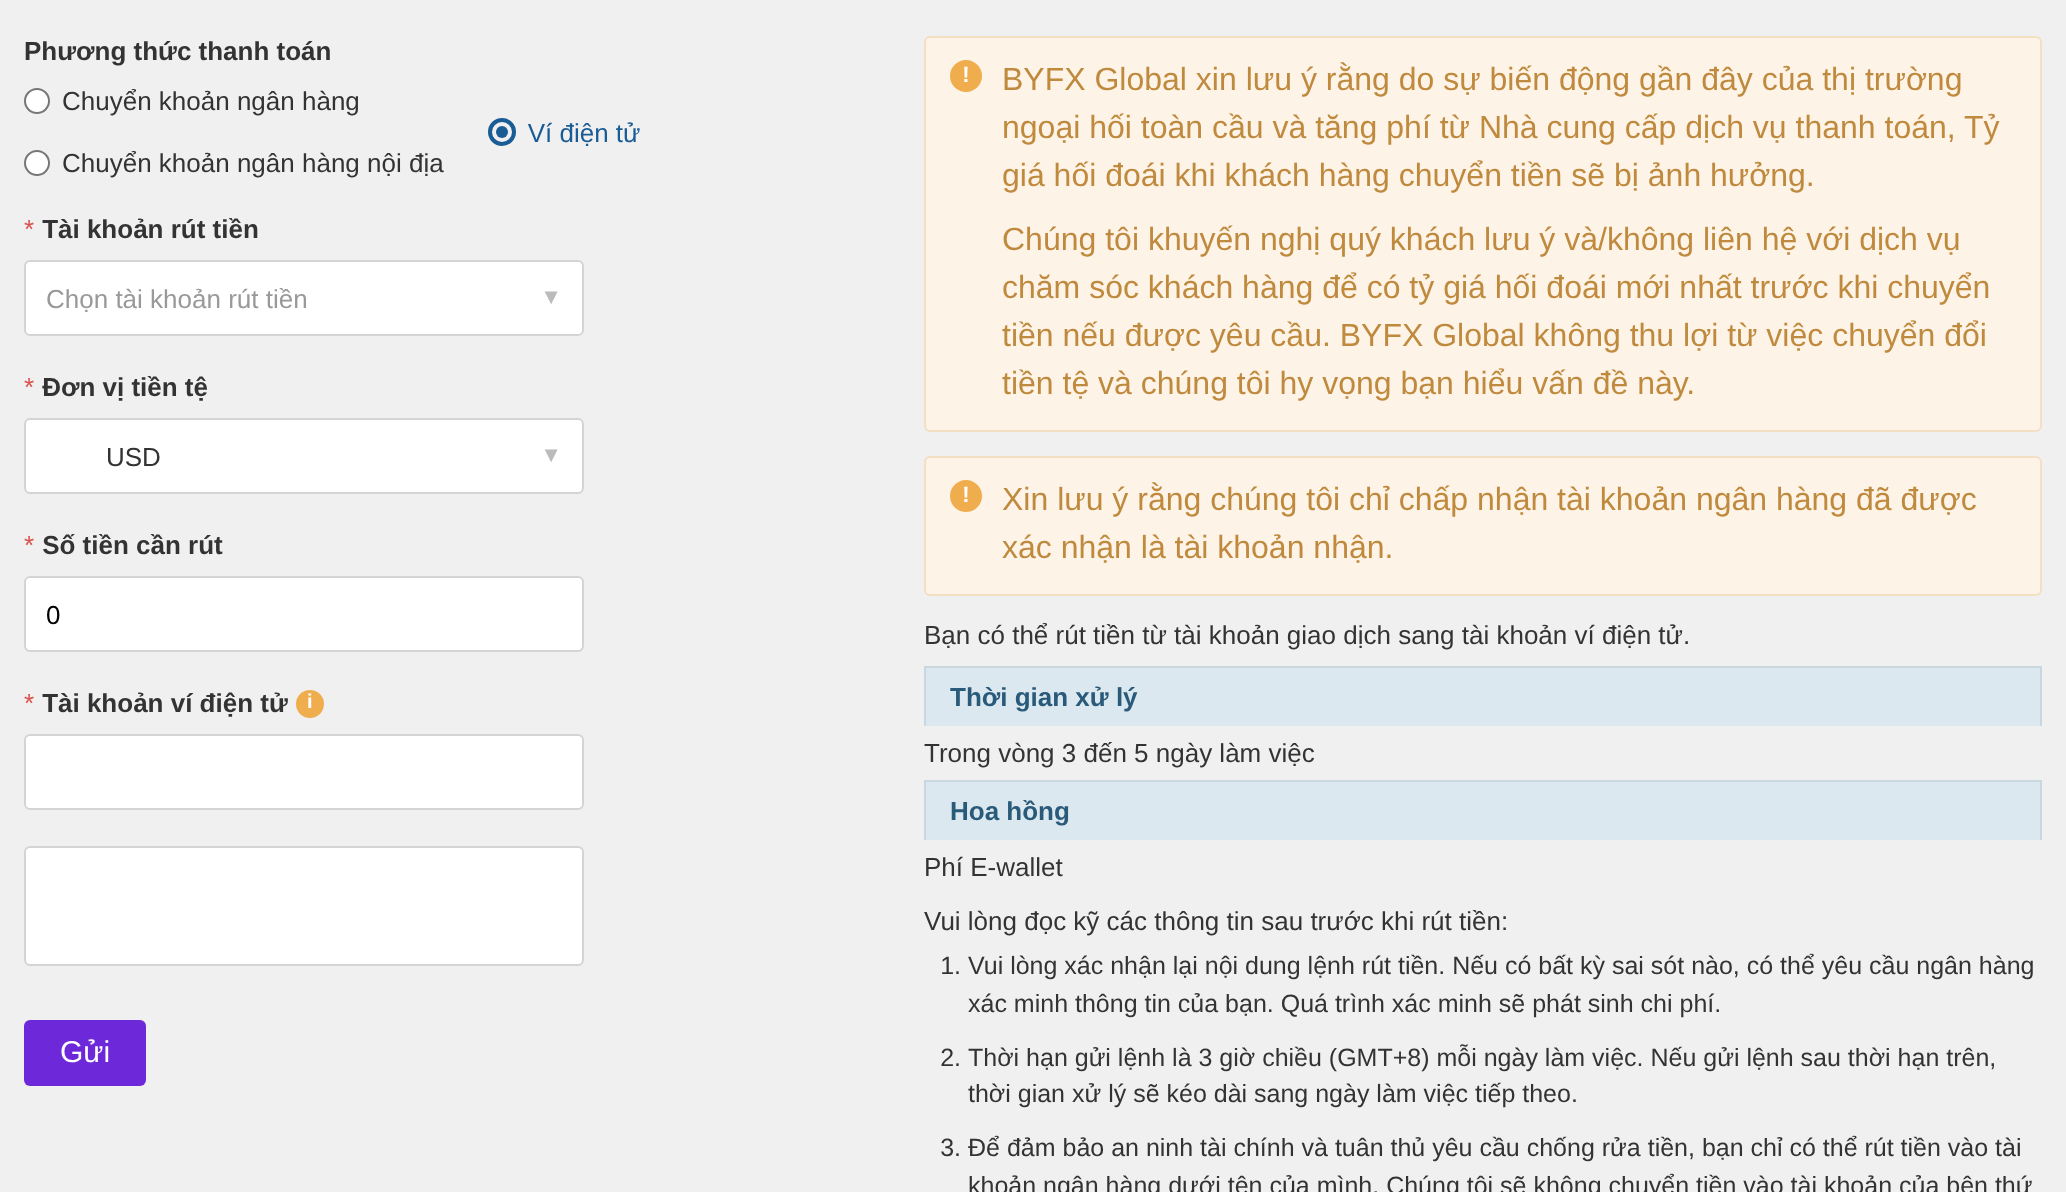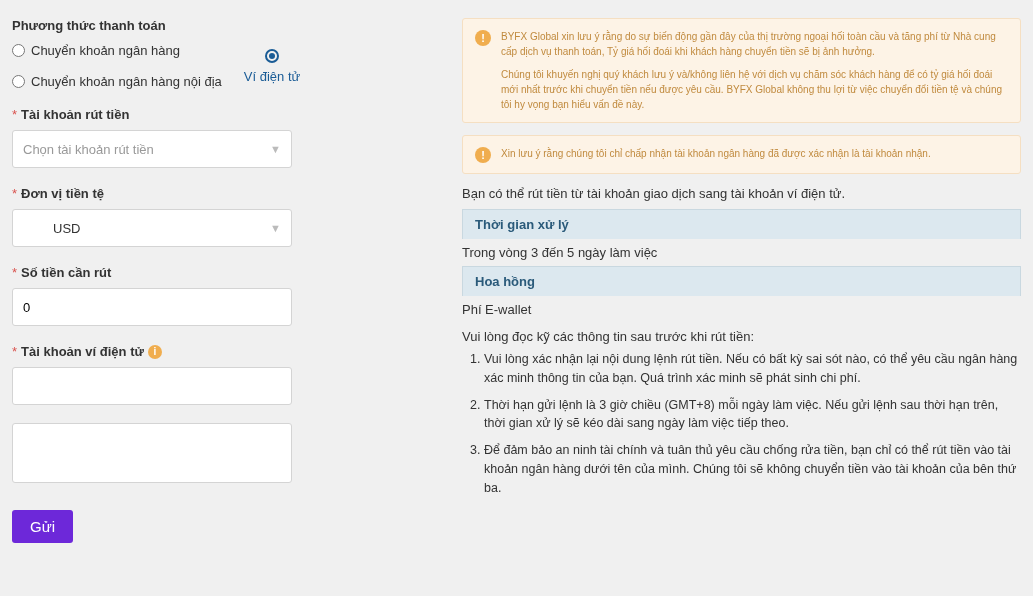--- a/index.html
+++ b/index.html
@@ -7,38 +7,38 @@
 .container { width: 1033px; min-height: 596px; padding: 18px 12px 20px 12px; }
 .title { color: #1a5c96; font-size: 26px; font-weight: bold; margin-bottom: 25px; }
 .columns { display: flex; gap: 20px; }
 .left-col { flex: 0 0 430px; }
 .right-col { flex: 1; }
 .section-label { font-weight: bold; margin-bottom: 10px; }
 .radio-row { display: flex; align-items: center; gap: 22px; margin-bottom: 18px; }
 .radio-group { display: flex; flex-direction: column; gap: 16px; }
 .radio-item { display: flex; align-items: center; gap: 6px; cursor: pointer; }
 .radio-item input { margin: 0; }
-.radio-active { color: #1a5c96; font-weight: 500; flex-direction: column; }
+.radio-active { color: #1a5c96; font-weight: 500; }
 .radio-circle { width: 14px; height: 14px; border: 2px solid #1a5c96; border-radius: 50%; display: inline-flex; align-items: center; justify-content: center; }
 .radio-circle .inner { width: 6px; height: 6px; background: #1a5c96; border-radius: 50%; }
 .field { margin-bottom: 18px; }
 .field-label { margin-bottom: 8px; display: flex; align-items: center; gap: 4px; }
 .req { color: #d9534f; }
 .field-label b { font-weight: bold; }
 .info-icon { width: 14px; height: 14px; background: #f0ad4e; border-radius: 50%; display: inline-flex; align-items: center; justify-content: center; color: #fff; font-size: 10px; font-weight: bold; }
 .select-box, .input-box { width: 280px; height: 38px; border: 1px solid #d4d4d4; border-radius: 3px; background: #fff; padding: 0 10px; display: flex; align-items: center; justify-content: space-between; cursor: pointer; }
 .select-box { color: #999; }
 .select-box.filled { color: #333; padding-left: 40px; }
 .chevron { color: #bbb; font-size: 11px; }
 .input-box input { border: none; outline: none; width: 100%; font-size: 13px; }
 .textarea-box { width: 280px; height: 60px; border: 1px solid #d4d4d4; border-radius: 3px; background: #fff; padding: 8px 10px; resize: none; font-family: inherit; font-size: 13px; }
 .btn-submit { background: #6d28d9; color: #fff; border: none; padding: 8px 18px; border-radius: 3px; font-size: 15px; cursor: pointer; margin-top: 6px; }
 .alert-box { background: #fdf3e6; border: 1px solid #f5dfc2; border-radius: 3px; padding: 10px 12px; margin-bottom: 12px; display: flex; gap: 10px; }
 .warn-icon { width: 16px; height: 16px; background: #f0ad4e; border-radius: 50%; flex-shrink: 0; display: inline-flex; align-items: center; justify-content: center; color: #fff; font-size: 11px; font-weight: bold; margin-top: 1px; }
-.alert-content { color: #c08a3e; font-size: 10px; line-height: 1.5; }
+.alert-content { color: #c08a3e; font-size: 16px; line-height: 1.5; }
 .alert-content p { margin-bottom: 8px; }
 .alert-content p:last-child { margin-bottom: 0; }
 .note { font-size: 13px; margin: 10px 0 8px 0; }
 .section-header { background: #dce8ef; padding: 7px 12px; font-weight: bold; color: #2a5a7a; border-left: 1px solid #c9d8e0; border-right: 1px solid #c9d8e0; border-top: 1px solid #c9d8e0; }
 .section-body { padding: 6px 0; font-size: 13px; }
 .ol-list { padding-left: 22px; margin-top: 6px; }
 .ol-list li { margin-bottom: 8px; line-height: 1.5; font-size: 12.5px; }
 </style>
 </head>
 <body>

